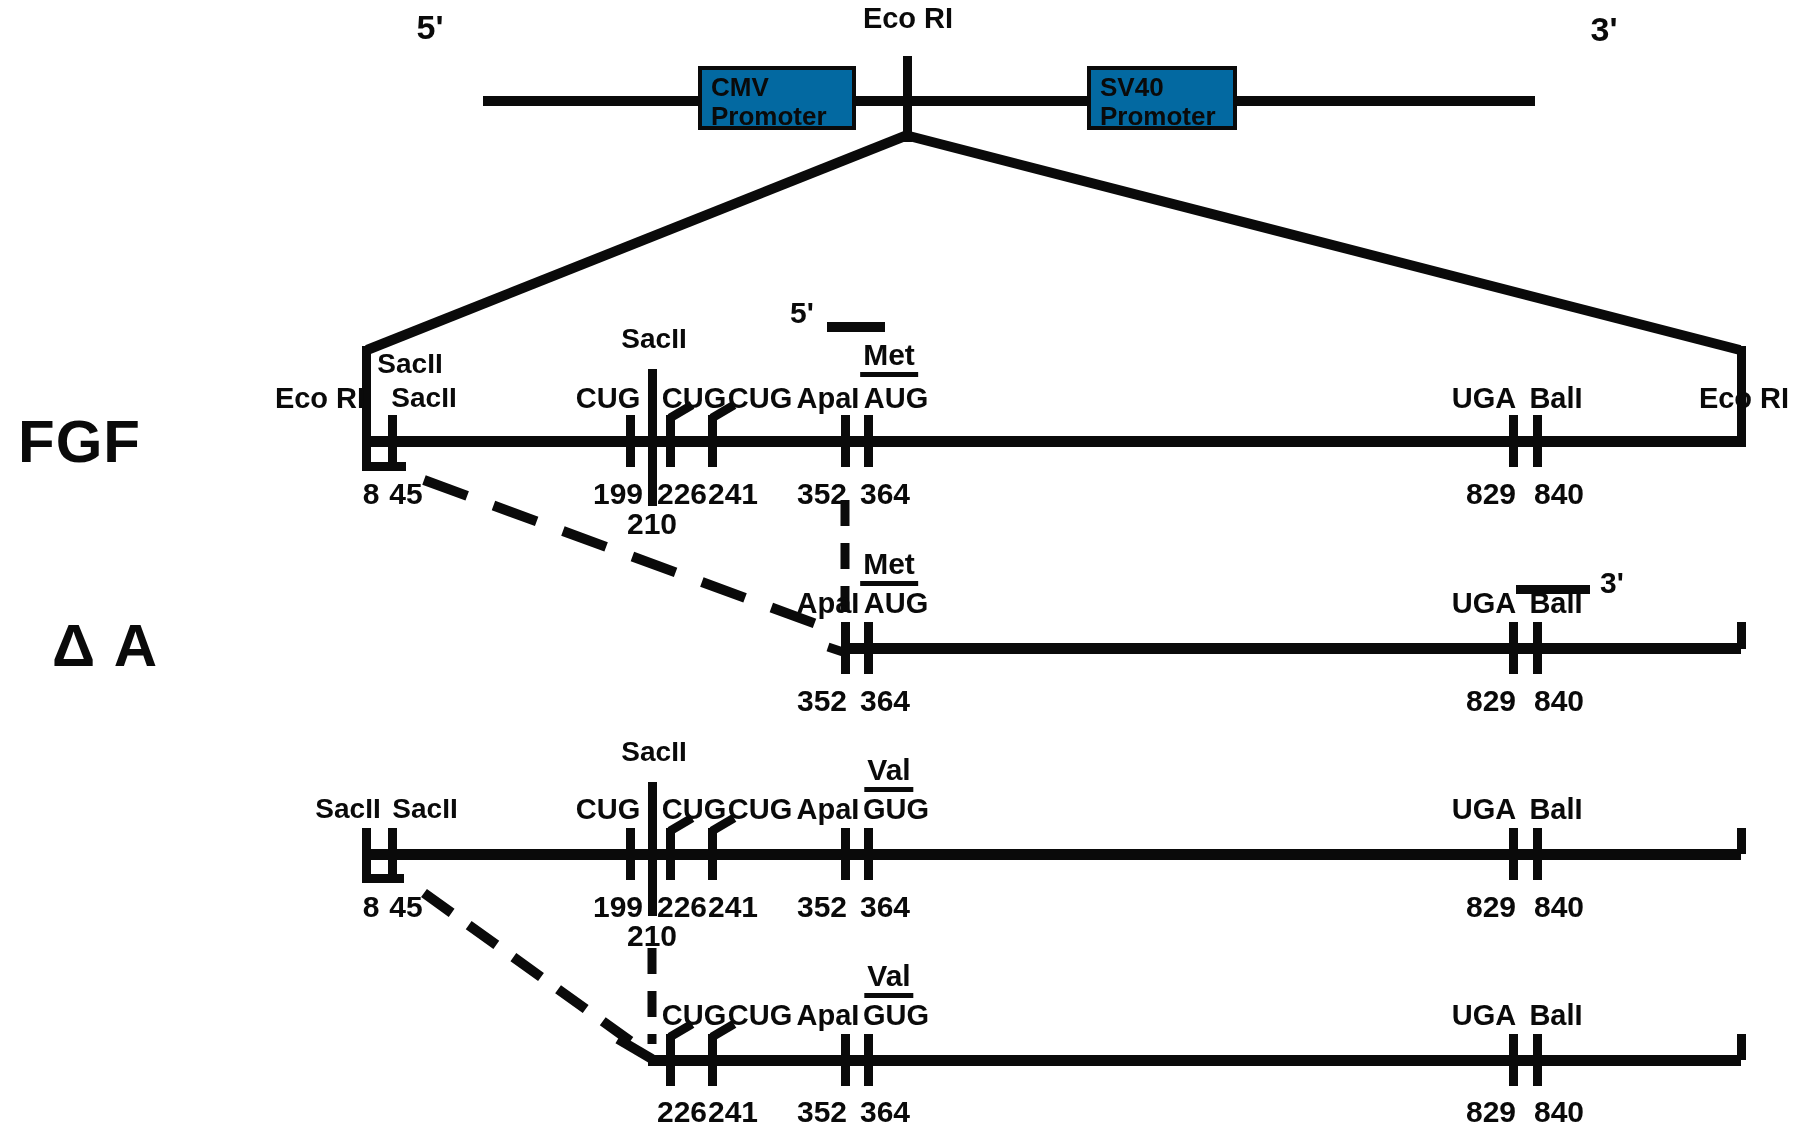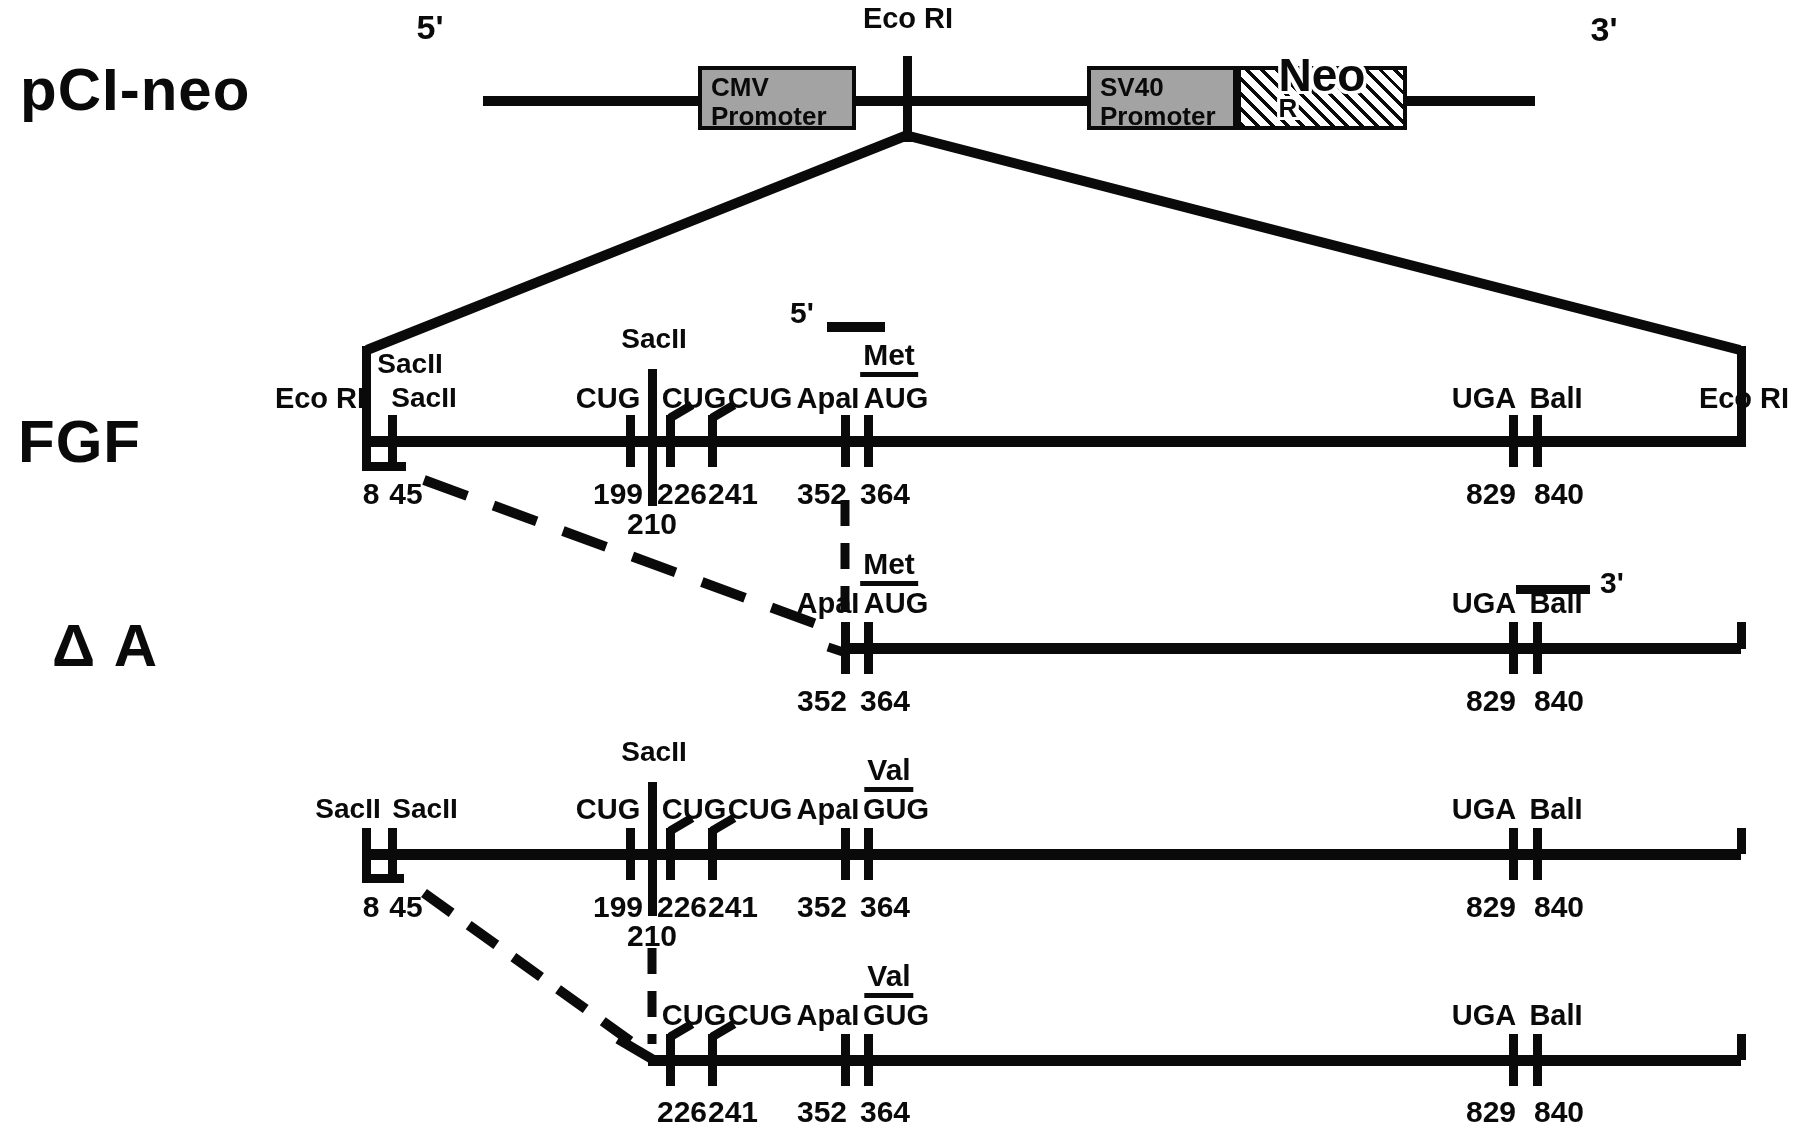--- a/index.html
+++ b/index.html
@@ -15,21 +15,21 @@
   .site  { font-size:29px; }
   .sacii { font-size:28px; }
   .num   { font-size:30px; }
   .prime { font-size:34px; }
   .metval{ font-size:30px; }
   .metval .u { border-bottom:5px solid #0a0a0a; padding:0 3px 2px 3px; display:inline-block; }
   .bigname { font-size:60px; letter-spacing:1px; }
   .bigname sub { font-size:42px; position:relative; top:10px; line-height:0; }
   .hline, .vtick, .seg { position:absolute; background:#0a0a0a; }
   .box {
-    position:absolute; border:4px solid #0a0a0a; background:#a3a3a3;
+    position:absolute; border:4px solid #0a0a0a; background:#0369a1;
     box-sizing:border-box; font-weight:bold; font-size:26px; line-height:1.12;
     padding:3px 0 0 9px;
   }
   .box span { display:block; }
   #neo-box {
     background-image:repeating-linear-gradient(45deg,#0a0a0a 0px,#0a0a0a 3.5px,#ffffff 3.5px,#ffffff 10.5px);
     display:flex; align-items:center; justify-content:center; padding:0;
   }
   #neo-box .neotxt {
     font-size:46px; font-weight:bold; line-height:1;
@@ -60,38 +60,34 @@
     <line x1="670" y1="418" x2="692" y2="405" stroke="#0a0a0a" stroke-width="9"></line>
     <line x1="712" y1="418" x2="734" y2="405" stroke="#0a0a0a" stroke-width="9"></line>
 
     <line x1="670" y1="831" x2="692" y2="818" stroke="#0a0a0a" stroke-width="9"></line>
     <line x1="712" y1="831" x2="734" y2="818" stroke="#0a0a0a" stroke-width="9"></line>
 
     <line x1="670" y1="1037" x2="692" y2="1024" stroke="#0a0a0a" stroke-width="9"></line>
     <line x1="712" y1="1037" x2="734" y2="1024" stroke="#0a0a0a" stroke-width="9"></line>
   </svg>
 
-  <div class="lbl bigname anchor-left" style="left:20px; top:60px;">pCI-neo</div>
   <div class="lbl prime" style="left:430px; top:10px;">5'</div>
   <div class="lbl site" style="left:908px; top:4px;">Eco RI</div>
   <div class="lbl prime" style="left:1604px; top:12px;">3'</div>
 
   <div class="hline" style="left:483px; top:96px; width:1052px; height:10px;"></div>
   <div class="vtick" style="left:903px; top:56px; width:9px; height:86px;"></div>
 
   <div class="box" style="left:698px; top:66px; width:158px; height:64px;">
     <span>CMV</span>
     <span>Promoter</span>
   </div>
   <div class="box" style="left:1087px; top:66px; width:150px; height:64px;">
     <span>SV40</span>
     <span>Promoter</span>
-  </div>
-  <div class="box" id="neo-box" style="left:1237px; top:66px; width:170px; height:64px;">
-    <span class="neotxt"><span>Neo</span><sup>R</sup></span>
   </div>
 
   <div class="lbl bigname anchor-left" style="left:18px; top:412px;">FGF</div>
 
   <div class="vtick" style="left:362px; top:346px; width:9px; height:124px;"></div>
   <div class="seg" style="left:362px; top:462px; width:44px; height:9px;"></div>
   <div class="vtick" style="left:388px; top:415px; width:9px; height:52px;"></div>
   <div class="hline" style="left:362px; top:436px; width:1379px; height:11px;"></div>
   <div class="vtick" style="left:626px; top:415px; width:9px; height:52px;"></div>
   <div class="vtick" style="left:648px; top:369px; width:9px; height:137px;"></div>

